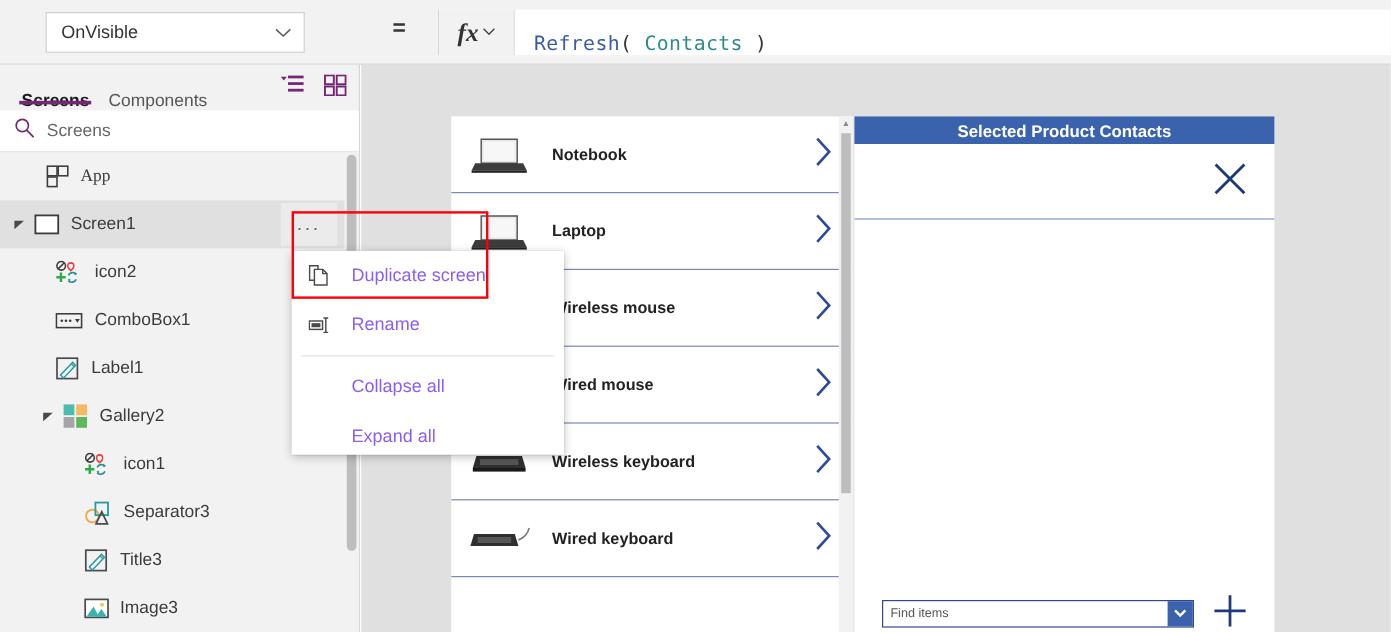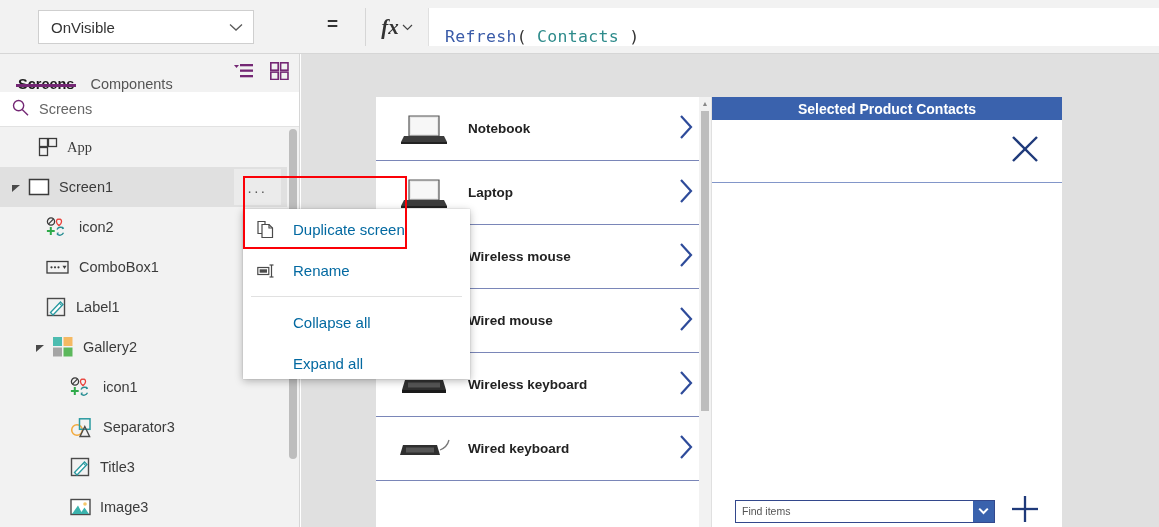--- a/index.html
+++ b/index.html
@@ -110,21 +110,21 @@
 
   
   .ctx-menu {
     position: absolute; left: 243px; top: 209px; width: 227px; height: 170px;
     background: #ffffff;
     box-shadow: 0 2px 8px rgba(0,0,0,.28), 0 0 1px rgba(0,0,0,.25);
     z-index: 40;
   }
   .ctx-item {
     height: 41px; display: flex; align-items: center;
-    font-size: 15px; color: #0369a1; cursor: pointer; padding-left: 14px;
+    font-size: 15px; color: #8b5cf6; cursor: pointer; padding-left: 14px;
   }
   .ctx-item .ctx-ic { width: 24px; flex: none; display:flex; align-items:center; }
   .ctx-item .ctx-lbl { margin-left: 12px; }
   .ctx-item.noicon .ctx-lbl { margin-left: 36px; }
   .ctx-sep { height: 1px; background: #e1e1e1; margin: 5px 8px; }
 
   
   .annot-red {
     position: absolute; left: 243px; top: 176px; width: 164px; height: 73px;
     border: 2.5px solid #fb0007; z-index: 60; pointer-events: none;
@@ -137,21 +137,21 @@
   }
 
   
   .gallery {
     position: absolute; left: 75px; top: 43px; width: 335px; height: 441px;
     background: #ffffff; overflow: hidden;
   }
   .gal-item {
     height: 64px; display: flex; align-items: center;
     border-bottom: 1px solid #7a86b8; position: relative;
-    padding-left: 20px;
+    padding-left: 12px;
   }
   .gal-thumb { width: 56px; height: 42px; flex: none; position: relative; }
   .gal-name {
     font-size: 13.5px; font-weight: bold; color: #222; margin-left: 16px;
   }
   .gal-chev { position: absolute; right: 18px; top: 50%; transform: translateY(-50%); }
   .gal-scroll {
     position: absolute; right: 0; top: 0; width: 12px; height: 441px;
     background: #f2f2f2; display: flex; flex-direction: column;
     align-items: center; justify-content: space-between;

